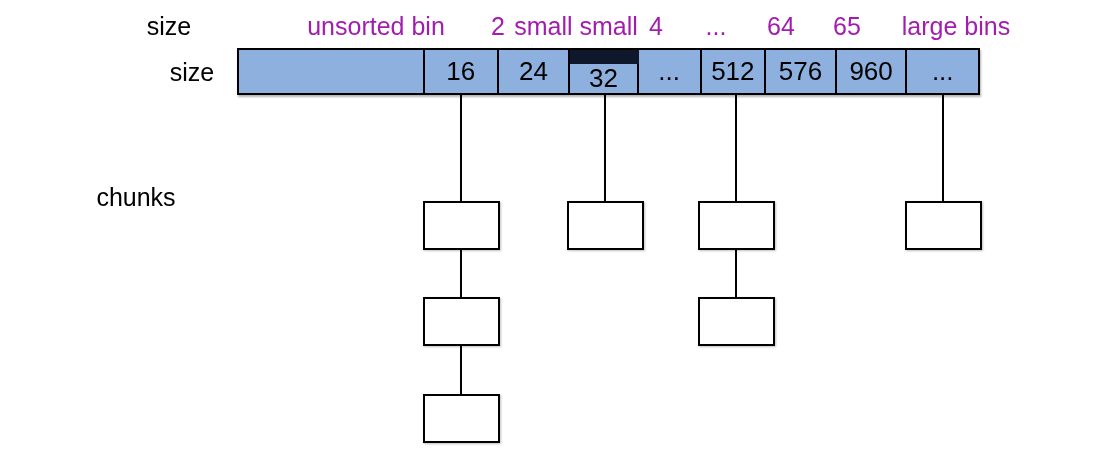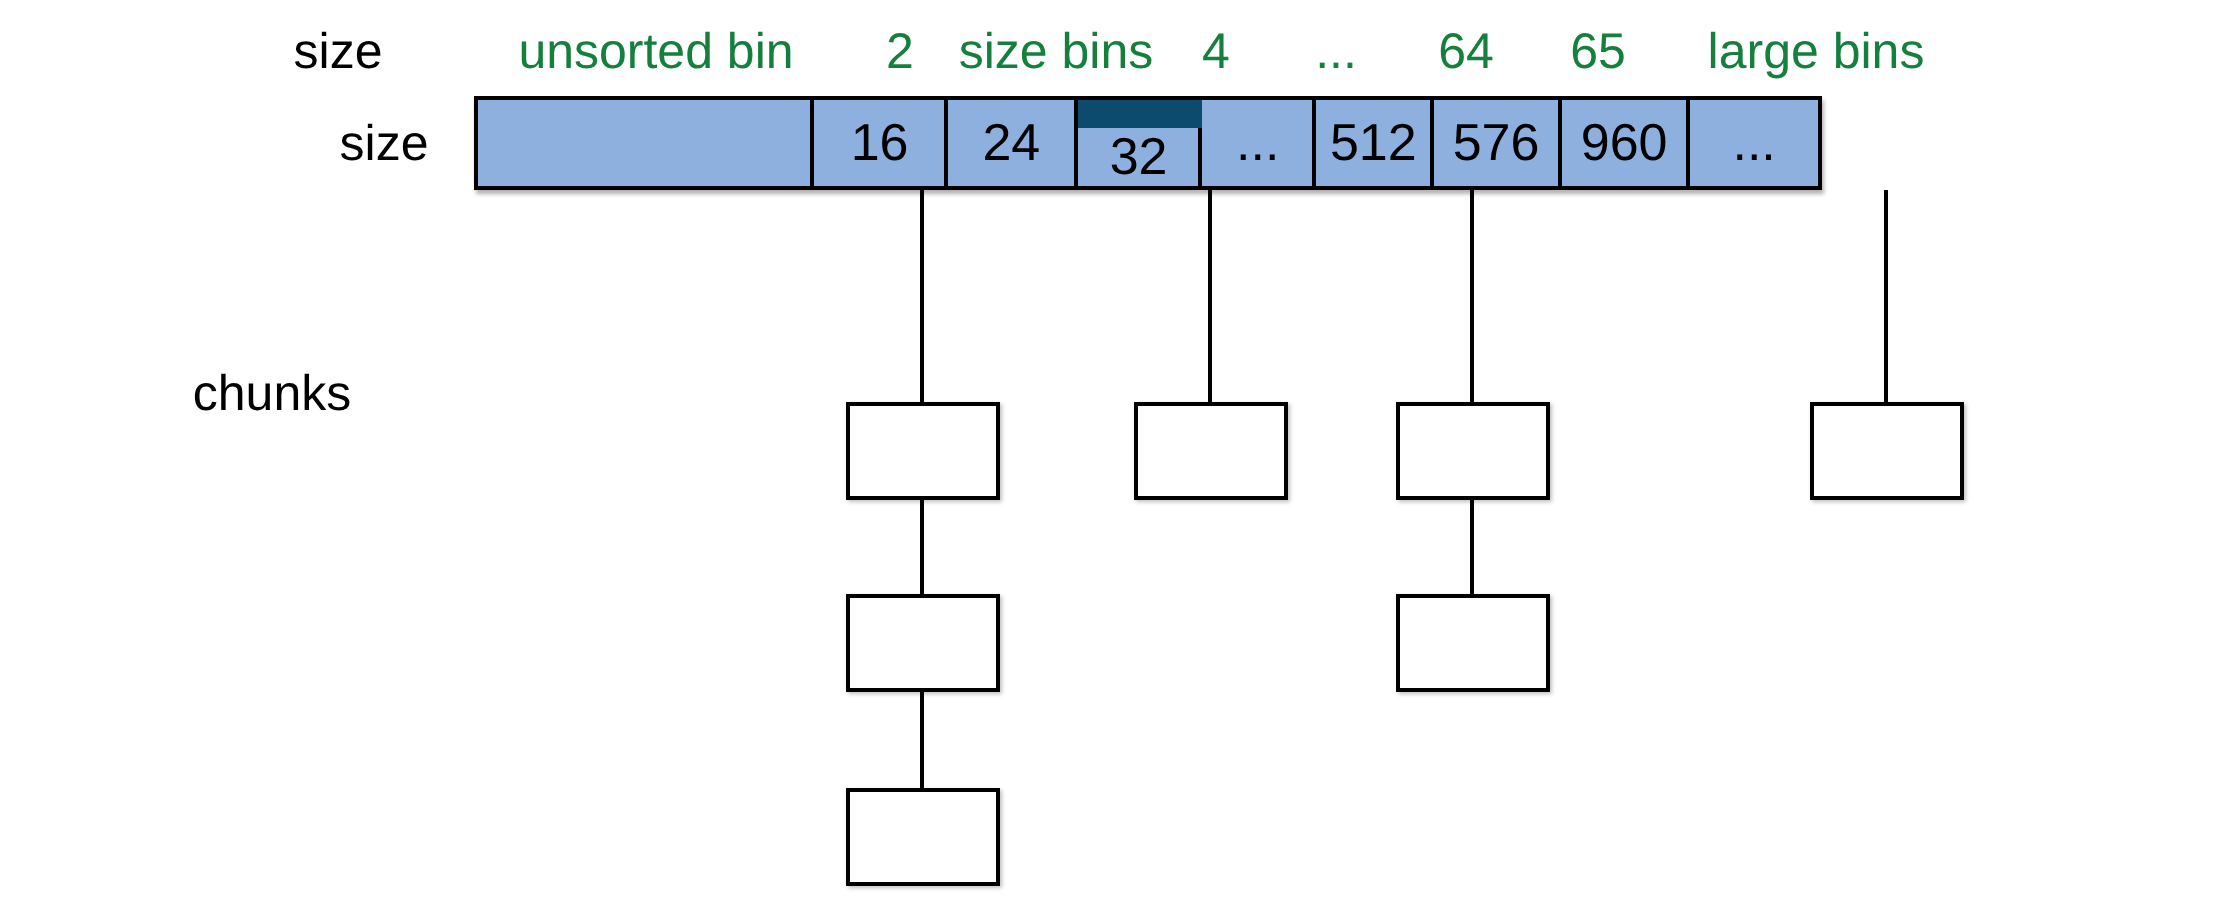--- a/index.html
+++ b/index.html
@@ -24,32 +24,33 @@
     white-space: nowrap;
     color: #000000;
   }
   .idx-label {
     position: absolute;
     top: 11px;
     transform: translateX(-50%);
     font-size: 25px;
     line-height: 30px;
     white-space: nowrap;
-    color: #15803d;
+    color: #a21caf;
+    margin-left: 48px;
   }
   #bin-bar {
     position: absolute;
     left: 237px;
     top: 48px;
-    width: 674px;
+    width: 743px;
     height: 47px;
     display: flex;
     box-sizing: border-box;
     border: 2px solid #000000;
-    background: #0c4a6e;
+    background: #0f172a;
     box-shadow: 1px 2px 2px rgba(0,0,0,0.3);
   }
   .bin-cell {
     box-sizing: border-box;
     border-right: 2px solid #000000;
     display: flex;
     align-items: center;
     justify-content: center;
     font-size: 26px;
     background: #8DB0DF;
@@ -75,21 +76,21 @@
 <body>
 
 <div id="canvas">
 
   <div class="row-label" style="left:169px; top:11px;">size</div>
   <div class="row-label" style="left:192px; top:57px;">size</div>
   <div class="row-label" style="left:136px; top:182px;">chunks</div>
 
   <div class="idx-label" style="left:328px;">unsorted bin</div>
   <div class="idx-label" style="left:450px;">2</div>
-  <div class="idx-label" style="left:528px;">size bins</div>
+  <div class="idx-label" style="left:528px;">small small</div>
   <div class="idx-label" style="left:608px;">4</div>
   <div class="idx-label" style="left:668px;">...</div>
   <div class="idx-label" style="left:733px;">64</div>
   <div class="idx-label" style="left:799px;">65</div>
   <div class="idx-label" style="left:908px;">large bins</div>
 
   <div id="bin-bar">
     <div class="bin-cell" style="width:187px;"></div>
     <div class="bin-cell" style="width:74px;">16</div>
     <div class="bin-cell" style="width:72px;">24</div>

